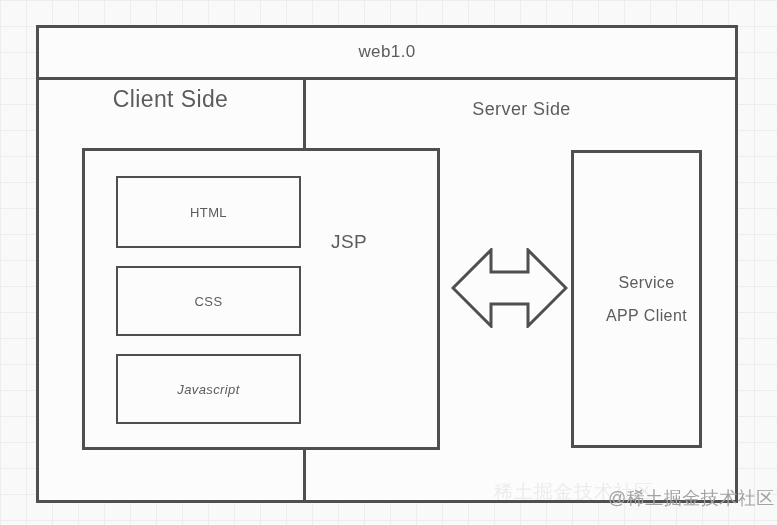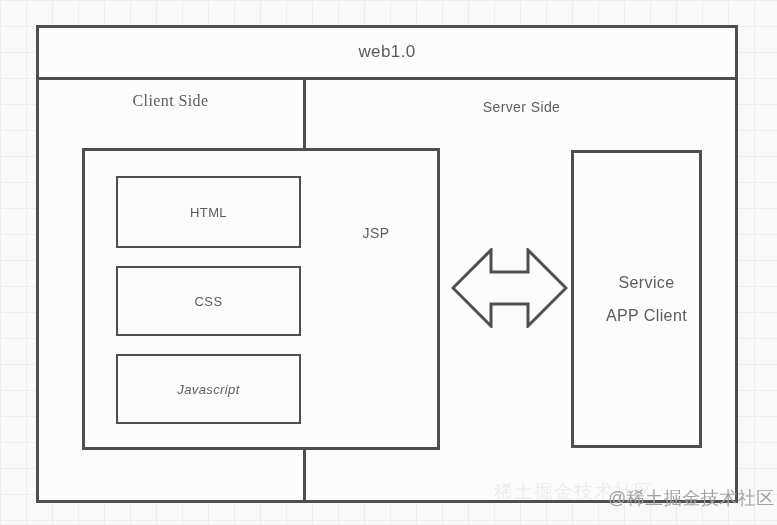--- a/index.html
+++ b/index.html
@@ -31,41 +31,41 @@
   .outer-box{
     left:36px;top:25px;width:702px;height:478px;
     border:3px solid var(--c-border);
     background:var(--c-box_fill);
   }
   .hline{background:var(--c-border);height:3px;}
   .vline{background:var(--c-border);width:3px;}
   .label{white-space:nowrap;letter-spacing:0.4px;}
   .centered{text-align:center;}
   .title-text{left:36px;top:42px;width:702px;font-size:17px;}
-  .client-header{left:36px;top:92px;width:269px;font-size:16px;font-family:Liberation Serif, serif;}
-  .server-header{left:305px;top:99px;width:433px;font-size:14px;}
+  .client-header{left:36px;top:86px;width:269px;font-size:23px;}
+  .server-header{left:305px;top:99px;width:433px;font-size:18px;}
   
   .jsp-box{
     left:82px;top:148px;width:358px;height:302px;
     border:3px solid var(--c-border);
     background:var(--c-box_fill);
   }
   .inner-box{
     position:absolute;left:31px;width:185px;
     border:2.5px solid var(--c-border);
     background:var(--c-box_fill);
     display:flex;align-items:center;justify-content:center;
     font-size:13px;
   }
   .html-box{top:25px;height:72px;}
   .css-box{top:115px;height:70px;align-items:center;}
   .js-box{top:203px;height:70px;font-style:italic;}
   .jsp-label{
-    position:absolute;left:246px;top:74px;width:90px;
-    text-align:center;font-size:14px;
+    position:absolute;left:246px;top:80px;width:90px;
+    text-align:left;font-size:19px;
   }
   
   .arrow{left:451px;top:248px;width:117px;height:80px;}
   
   .service-box{
     left:571px;top:150px;width:131px;height:298px;
     border:3px solid var(--c-border);
     background:var(--c-box_fill);
     display:flex;flex-direction:column;align-items:center;justify-content:center;
     gap:15px;font-size:16px;padding-left:20px;

